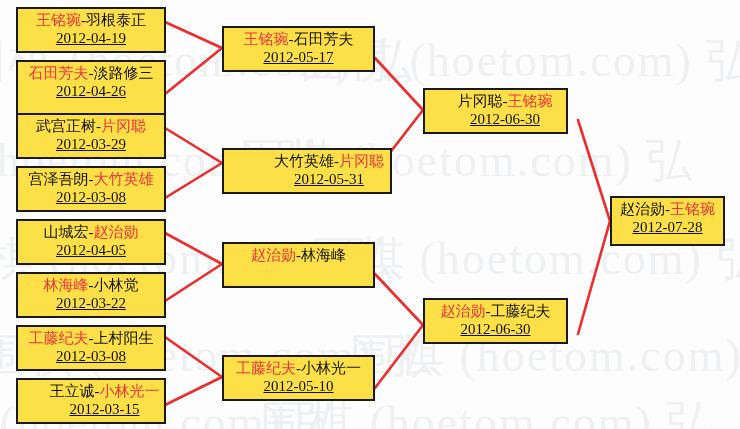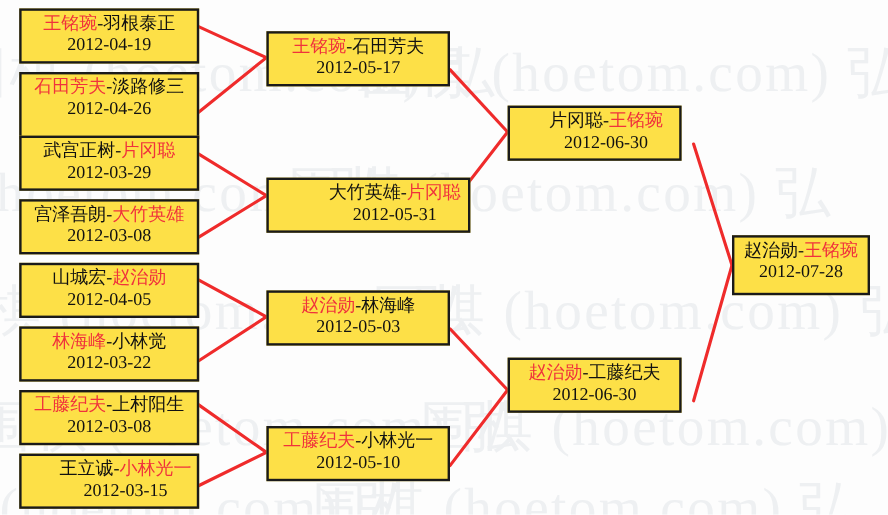--- a/index.html
+++ b/index.html
@@ -59,20 +59,21 @@
     white-space: nowrap;
   }
   .players .w { color: #f0323c; }
   .players .l { color: #111111; }
   .players .sep { color: #111111; }
   .match-date {
     font-size: 15px;
     color: #111111;
     font-family: "Liberation Serif", "DejaVu Serif", serif;
     letter-spacing: 0px;
+    text-decoration: underline;
   }
 </style>
 </head>
 <body>
 
 <div id="bracket-root">
 
   <div class="watermark-layer">
     <div class="wm-line" style="left:-40px;  top:30px;">围棋 (hoetom.com) 弘</div>
     <div class="wm-line" style="left:300px; top:30px;">围棋 (hoetom.com) 弘</div>
@@ -178,21 +179,20 @@
     <div class="players">
       <span class="l">大竹英雄</span><span class="sep">-</span><span class="w">片冈聪</span>
     </div>
     <div class="match-date">2012-05-31</div>
   </div>
 
   <div class="match-box" style="left:222px; top:242px; width:153px; height:46px;">
     <div class="players">
       <span class="w">赵治勋</span><span class="sep">-</span><span class="l">林海峰</span>
     </div>
-    <div class="match-date">2012-05-03</div>
   </div>
 
   <div class="match-box" style="left:222px; top:355px; width:153px; height:46px;">
     <div class="players">
       <span class="w">工藤纪夫</span><span class="sep">-</span><span class="l">小林光一</span>
     </div>
     <div class="match-date">2012-05-10</div>
   </div>
 
   <div class="match-box" style="left:423px; top:88px; width:145px; height:46px;padding-left:19px;">

